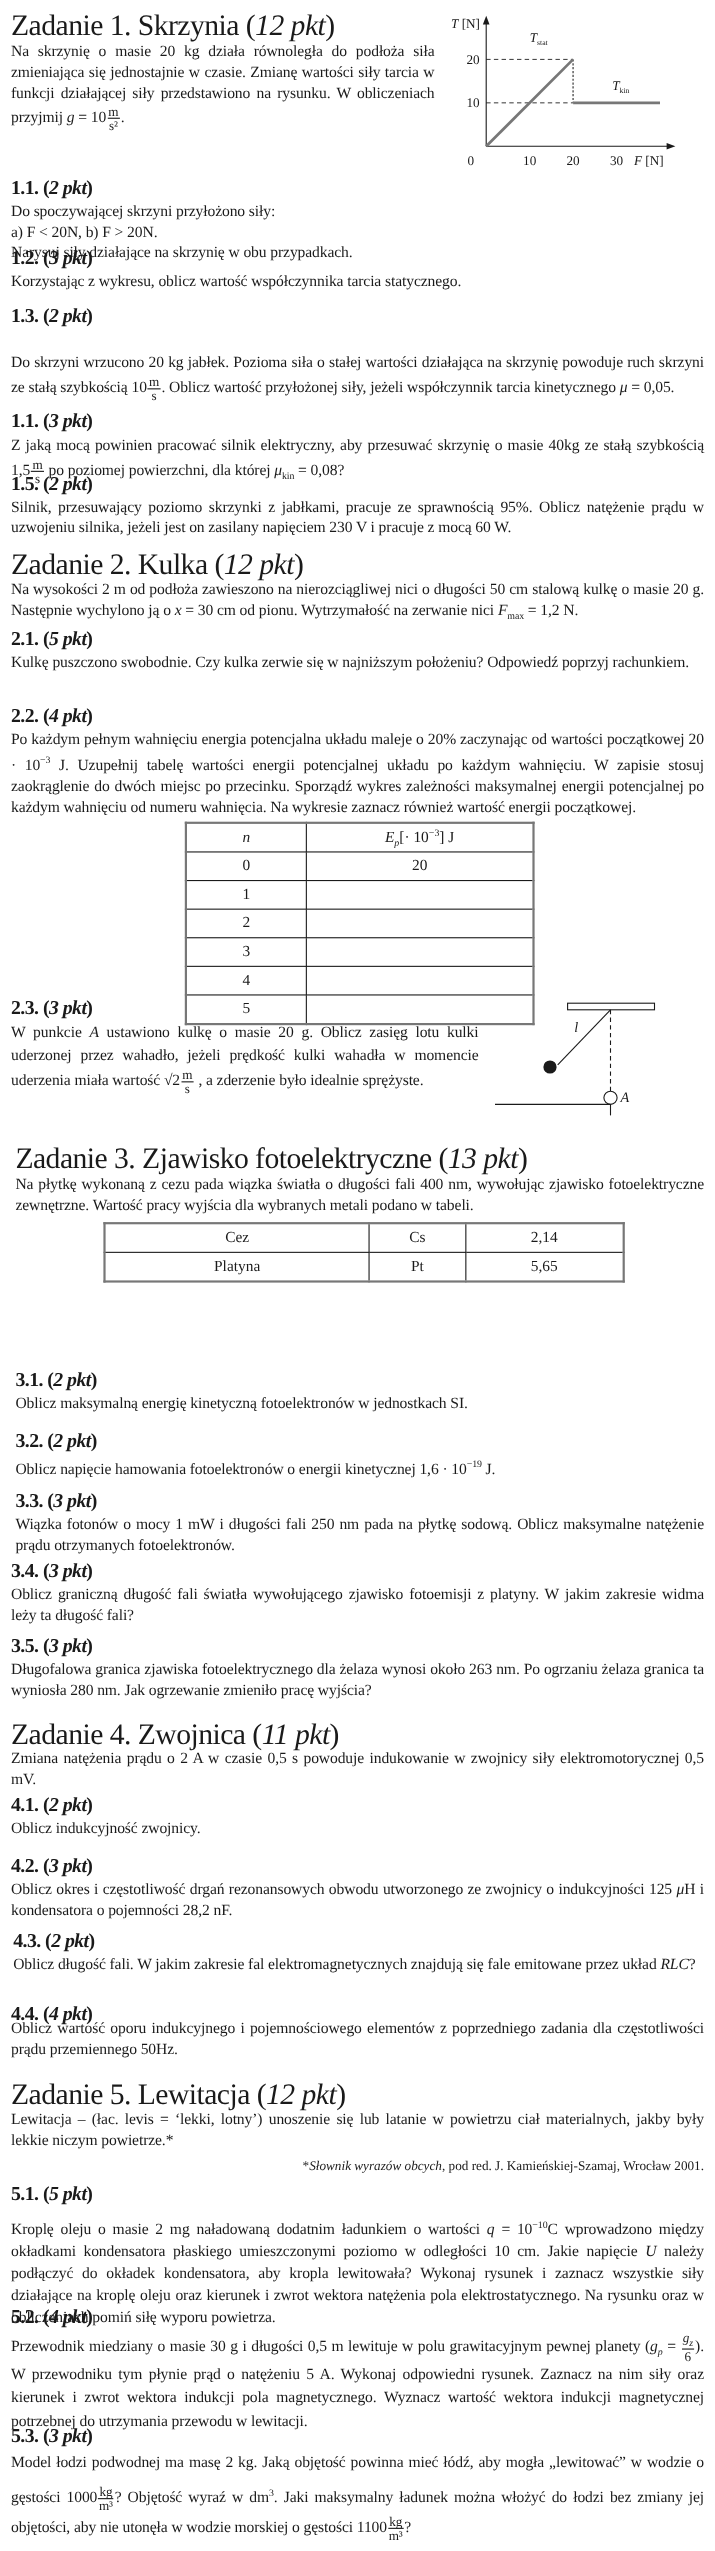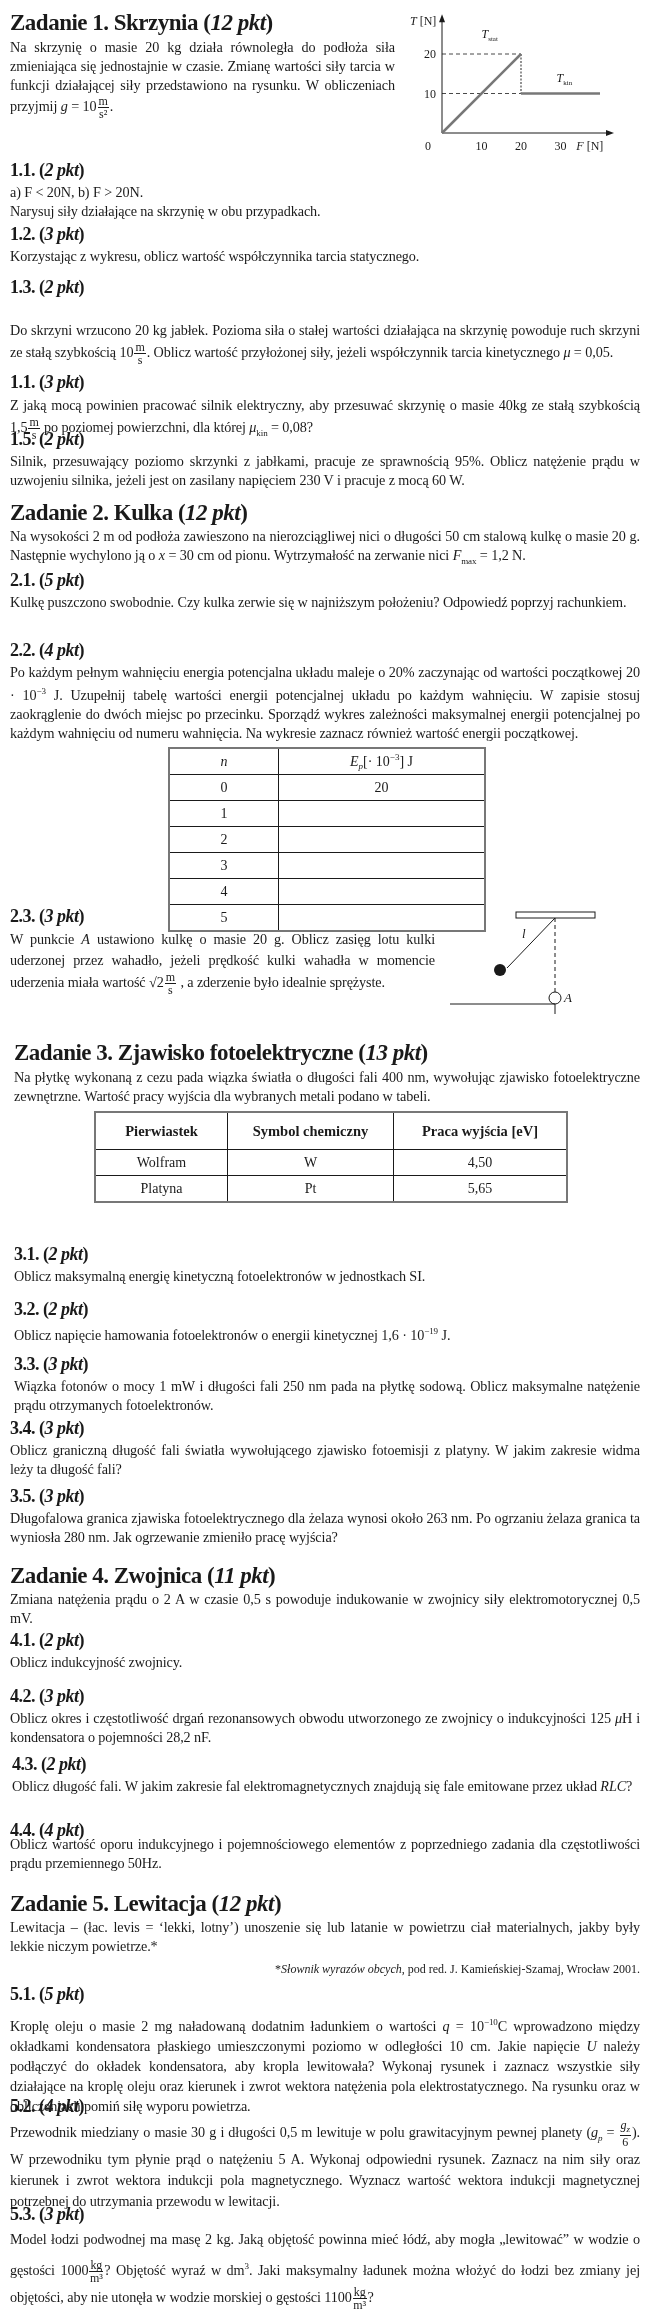--- a/index.html
+++ b/index.html
@@ -1,19 +1,19 @@
 <!DOCTYPE html>
 <html><head>
 <meta charset="utf-8">
 <style>
   html, body { margin:0; padding:0; background:#ffffff; }
   body { width:650px; height:2319px; position:relative; overflow:hidden;
          font-family:"Liberation Serif", "DejaVu Serif", serif; color:#1a1a1a; }
   .abs { position:absolute; }
-  .h-main { font-weight:bold; font-size:23px; letter-spacing:-0.5px; line-height:26px; white-space:nowrap; }
+  .h-main { font-weight:normal; font-size:27px; letter-spacing:-0.5px; line-height:26px; white-space:nowrap; }
   .h-sub { font-weight:bold; font-size:18px; letter-spacing:-0.5px; line-height:24px; white-space:nowrap; }
   .h-main i, .h-sub i { font-style:italic; }
   .p { font-size:14.2px; line-height:19px; text-align:justify; letter-spacing:-0.1px; }
   .p-loose { line-height:21px; }
   .frac { display:inline-block; vertical-align:middle; text-align:center; font-size:12px; line-height:12px; margin:0 1px; }
   .frac .num { display:block; border-bottom:1px solid #1a1a1a; padding:0 1px; }
   .frac .den { display:block; }
   sub, sup { font-size:9px; }
   .it { font-style:italic; }
   table { border-collapse:collapse; }
@@ -57,20 +57,21 @@
       <text x="176.3" y="150" font-family="Liberation Serif, serif" font-size="12" fill="#1a1a1a"><tspan font-style="italic">F</tspan><tspan> [N]</tspan></text>
       <text x="81.5" y="38.19999999999999" font-family="Liberation Serif, serif" font-size="12" fill="#1a1a1a"><tspan font-style="italic">T</tspan><tspan font-size="7" dy="3">stat</tspan></text>
       <text x="156.55" y="81.65" font-family="Liberation Serif, serif" font-size="12" fill="#1a1a1a"><tspan font-style="italic">T</tspan><tspan font-size="7" dy="3">kin</tspan></text>
     </g>
 </svg>
 
 <div class="abs h-sub" style="left:10px;top:158px;">
   <span>1.1. (</span><i>2 pkt</i><span>)</span>
 </div>
 <div class="abs p" style="left:10px;top:183px;width:600px;">
+  <div>Do spoczywającej skrzyni przyłożono siły:</div>
   <div>a) F &lt; 20N, b) F &gt; 20N.</div>
   <div>Narysuj siły działające na skrzynię w obu przypadkach.</div>
 </div>
 
 <div class="abs h-sub" style="left:10px;top:222px;">
   <span>1.2. (</span><i>3 pkt</i><span>)</span>
 </div>
 <div class="abs p" style="left:10px;top:247px;width:630px;">Korzystając z wykresu, oblicz wartość współczynnika tarcia statycznego.</div>
 
 <div class="abs h-sub" style="left:10px;top:275px;">
@@ -163,29 +164,24 @@
   <text x="134" y="102" font-family="Liberation Serif, serif" font-style="italic" font-size="13" fill="#1a1a1a">A</text>
 </svg>
 
 <div class="abs h-main" style="left:14px;top:1040px;">
   <span>Zadanie 3. Zjawisko fotoelektryczne (</span><i>13 pkt</i><span>)</span>
 </div>
 <div class="abs p" style="left:14px;top:1068px;width:626px;">Na płytkę wykonaną z cezu pada wiązka światła o długości fali 400 nm, wywołując zjawisko fotoelektryczne zewnętrzne. Wartość pracy wyjścia dla wybranych metali podano w tabeli.</div>
 
 <table class="abs tbl tbl2" style="left:94px;top:1111px;width:474px;">
   <tbody>
-      <tr>
-    <th style="width:131px;">Pierwiastek</th>
-    <th style="width:165px;">Symbol chemiczny</th>
-    <th>Praca wyjścia [eV]</th>
-  </tr>
-  <tr>
-        <td>Wolfram</td>
-        <td>W</td>
-        <td>4,50</td>
+  <tr>
+        <td>Cez</td>
+        <td>Cs</td>
+        <td>2,14</td>
       </tr>
   <tr>
         <td>Platyna</td>
         <td>Pt</td>
         <td>5,65</td>
       </tr>
 </tbody>
   </table>
 
 <div class="abs h-sub" style="left:14px;top:1242px;">

